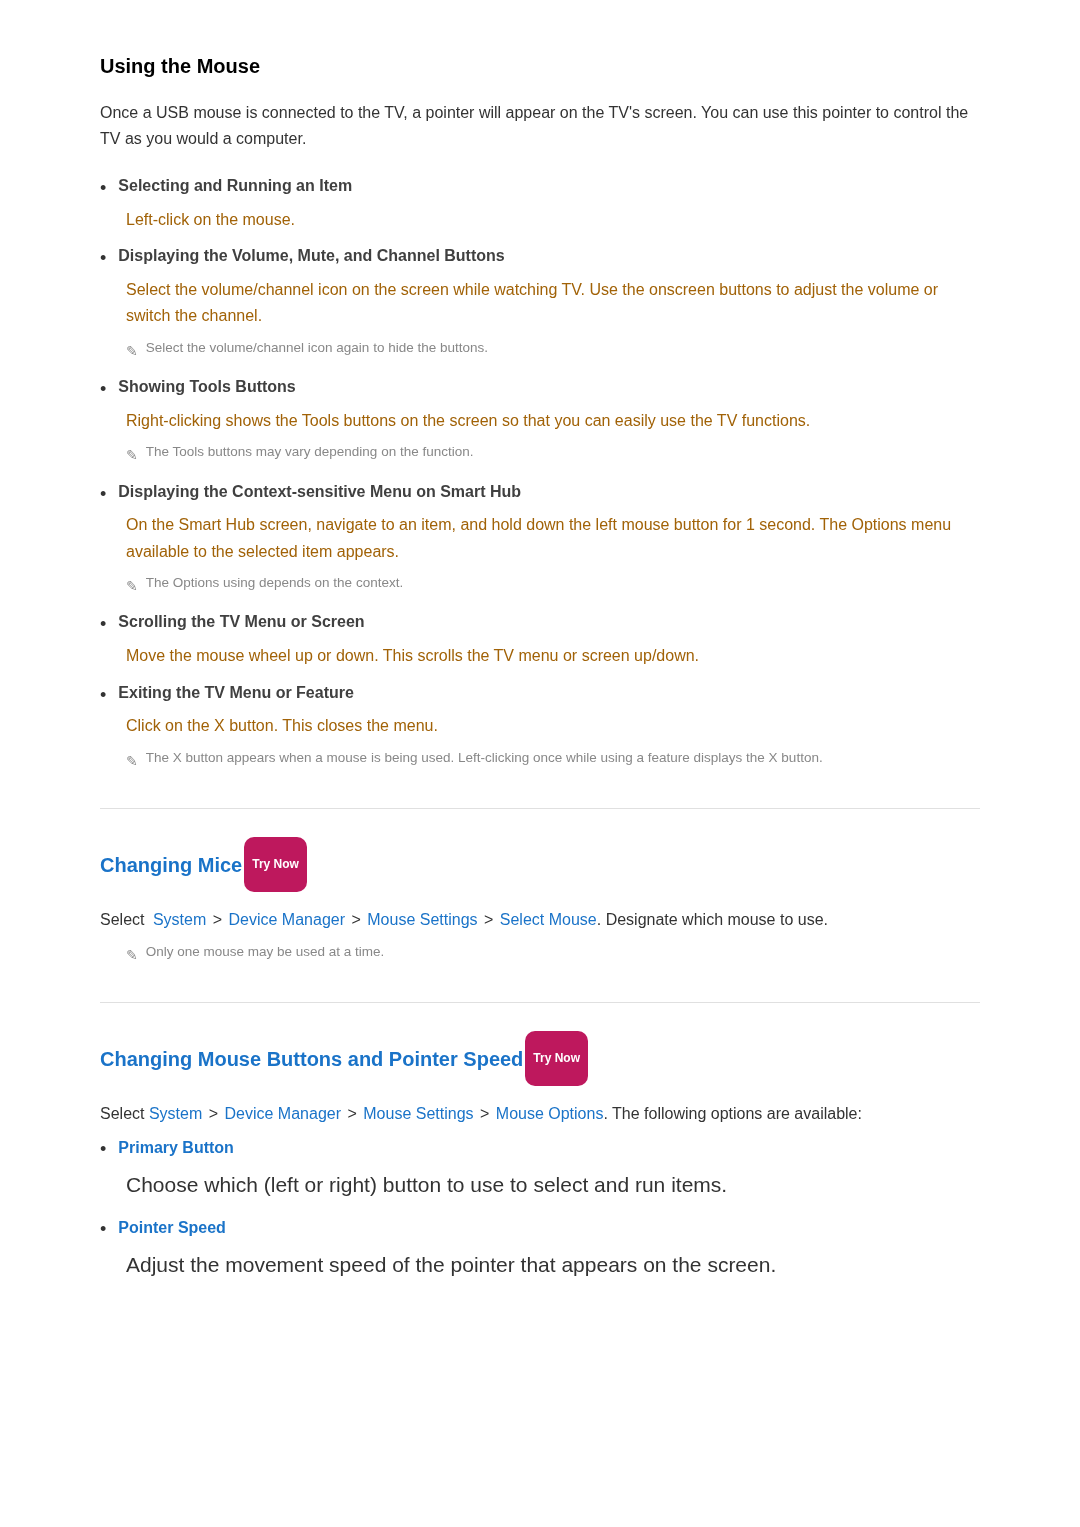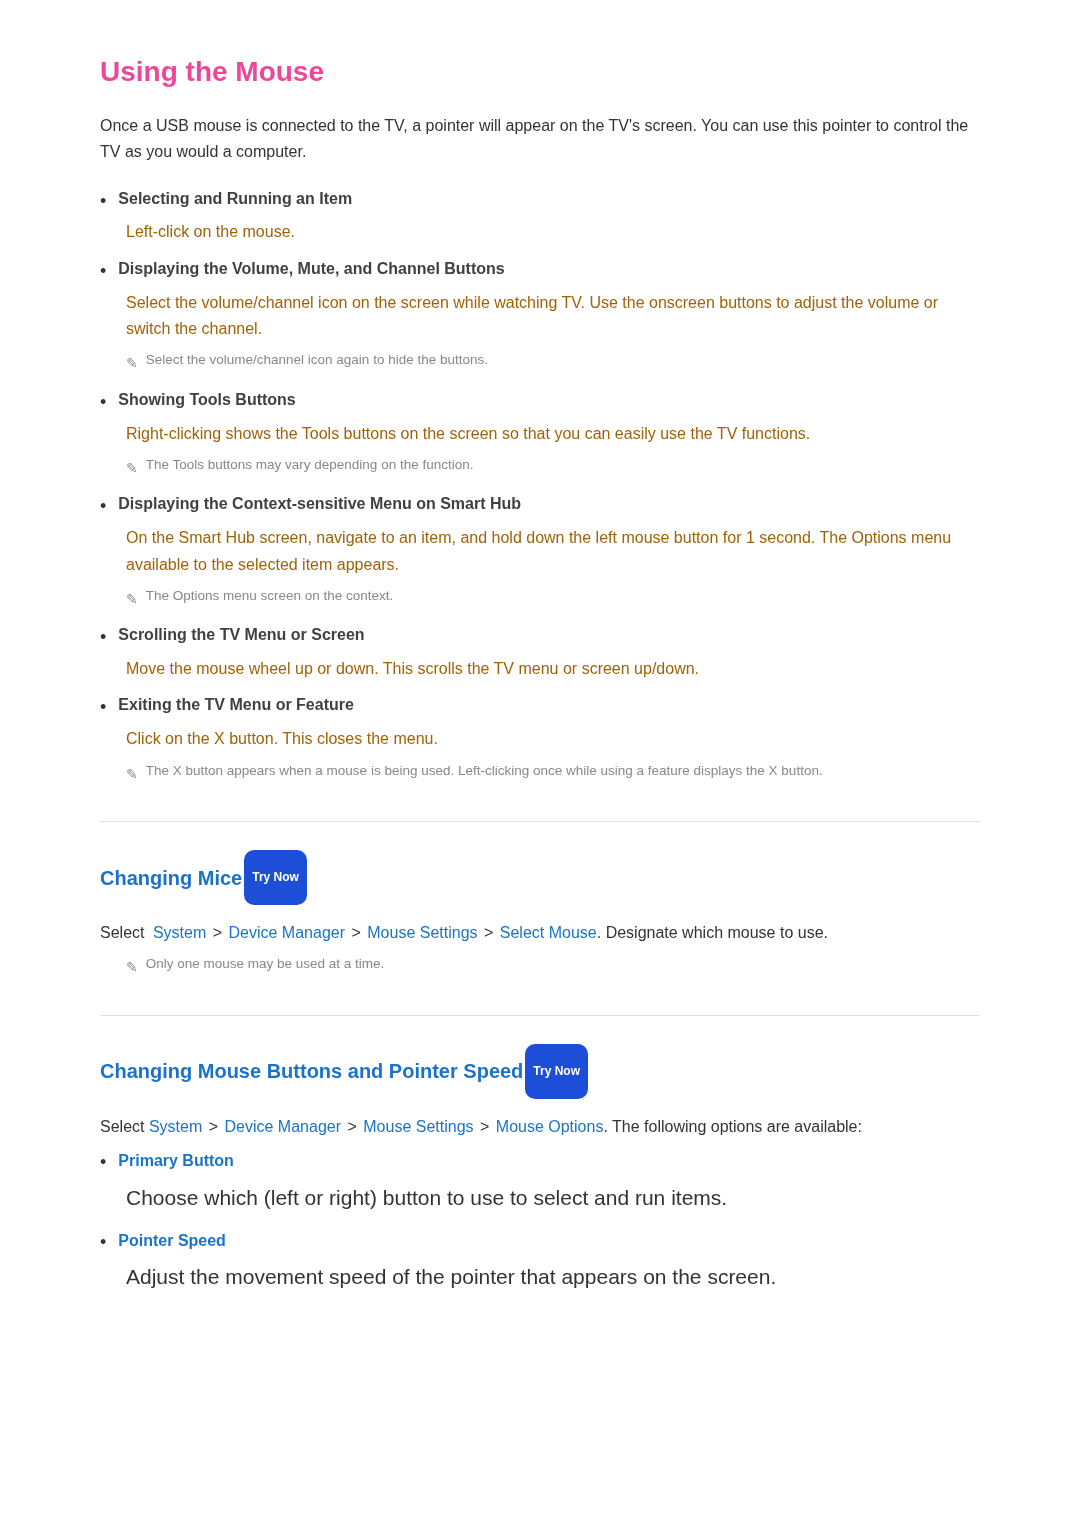--- a/index.html
+++ b/index.html
@@ -18,23 +18,23 @@
       min-height: 1527px;
     }
 
     .page-container {
       max-width: 960px;
       margin: 0 auto;
       padding: 50px 40px 80px 40px;
     }
 
     .page-title {
-      font-size: 28px;
+      font-size: 20px;
       font-weight: 600;
-      color: #ec4899;
+      color: #000000;
       margin-bottom: 18px;
     }
 
     .intro-text {
       font-size: 16px;
       color: #333;
       margin-bottom: 20px;
       line-height: 1.65;
     }
 
@@ -98,21 +98,21 @@
       font-weight: 600;
       color: #1a73c8;
       display: flex;
       align-items: center;
       gap: 2px;
       margin-bottom: 14px;
     }
 
     .try-now-badge {
       display: inline-block;
-      background: #1d4ed8;
+      background: #be185d;
       color: #fff;
       font-size: 12px;
       font-weight: 600;
       padding: 18px 8px;
       border-radius: 10px;
       vertical-align: middle;
     }
 
     .nav-path {
       font-size: 16px;
@@ -215,21 +215,21 @@
     </div>
 
     <div class="bullet-section">
       <div class="bullet-item">
         <span class="bullet-dot">•</span>
         <span class="bullet-heading">Displaying the Context-sensitive Menu on Smart Hub</span>
       </div>
       <div class="bullet-body">On the Smart Hub screen, navigate to an item, and hold down the left mouse button for 1 second. The Options menu available to the selected item appears.</div>
       <div class="note-item">
         <span class="note-icon">✎</span>
-        <span class="note-text">The Options menu screen on the context.</span>
+        <span class="note-text">The Options using depends on the context.</span>
       </div>
     </div>
 
     <div class="bullet-section">
       <div class="bullet-item">
         <span class="bullet-dot">•</span>
         <span class="bullet-heading">Scrolling the TV Menu or Screen</span>
       </div>
       <div class="bullet-body">Move the mouse wheel up or down. This scrolls the TV menu or screen up/down.</div>
     </div>

